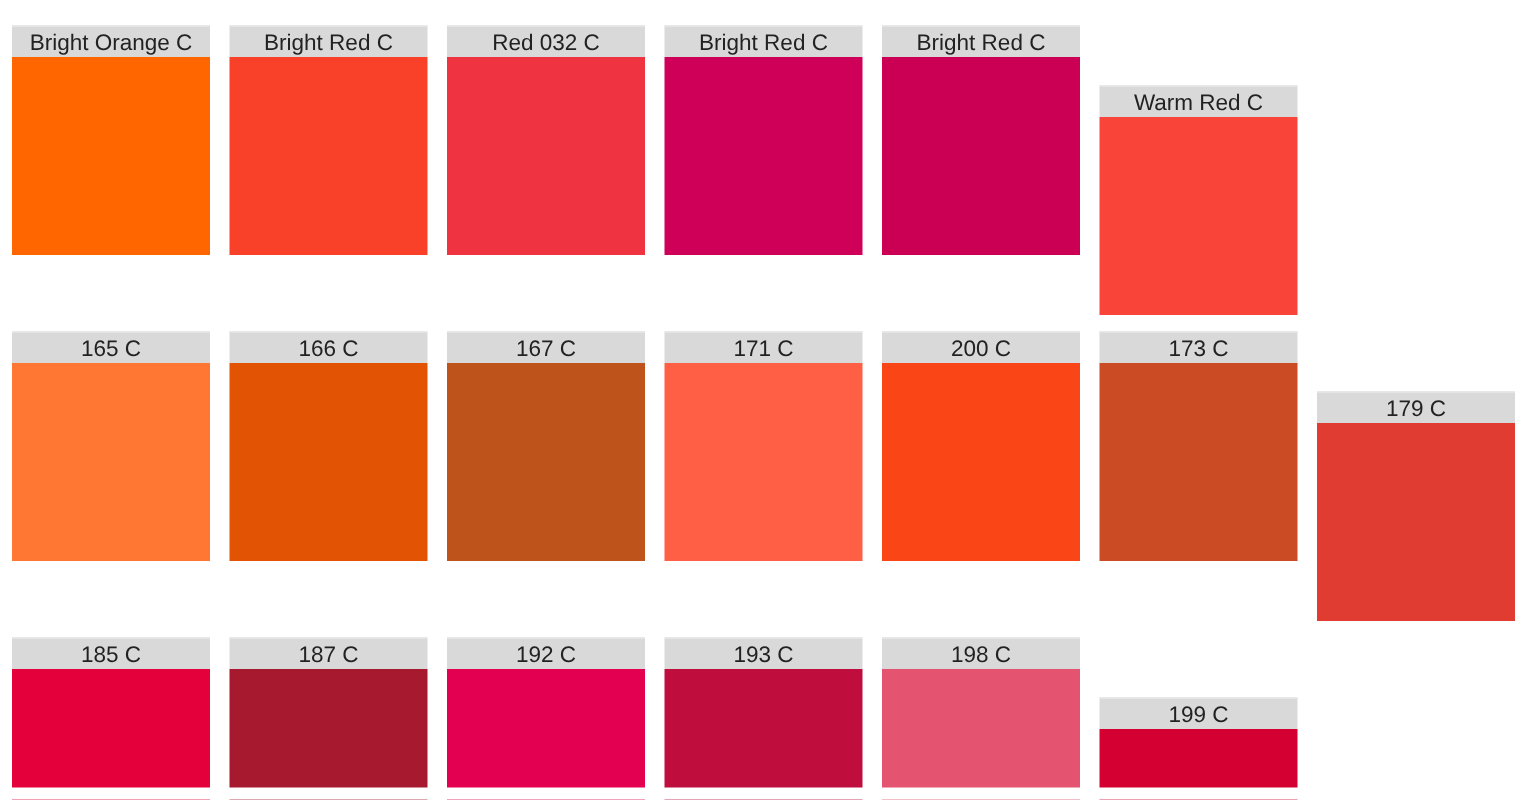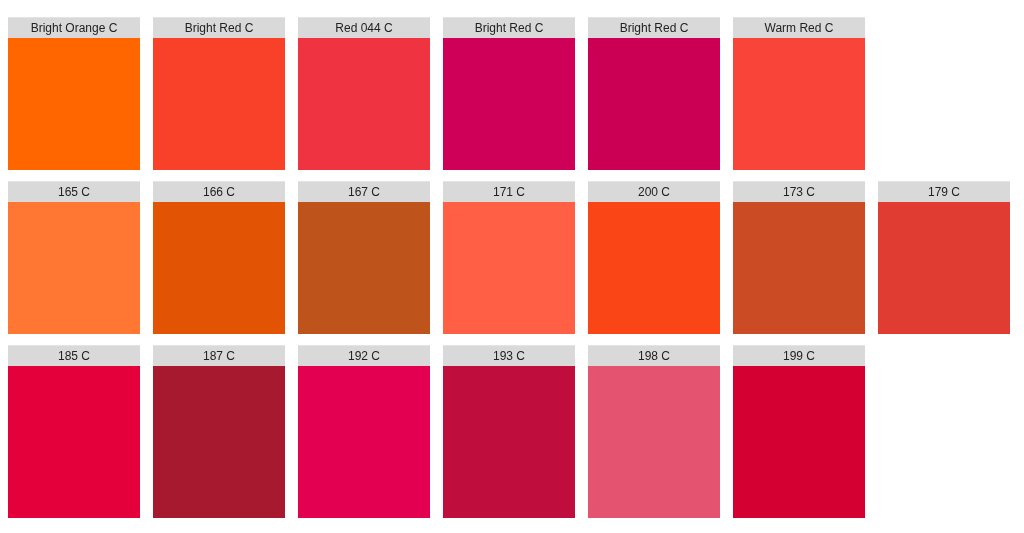--- a/index.html
+++ b/index.html
@@ -39,28 +39,29 @@
     background: #ffffff;
     box-sizing: border-box;
     display: flex;
     flex-direction: column;
   }
   .swatch-cell:first-child {
     margin-left: 8px;
   }
   .swatch-cell:last-child {
     margin-right: 8px;
+    margin-top: 40px;
   }
 
   .swatch-label {
     height: 21px;
     line-height: 21px;
     background: #d9d9d9;
     color: #222222;
-    font-size: 12px;
+    font-size: 15px;
     text-align: center;
     white-space: nowrap;
     overflow: hidden;
     text-overflow: ellipsis;
     border-top: 1px solid #e4e4e4;
     box-sizing: border-box;
     letter-spacing: 0px;
   }
 
   .swatch-color {
@@ -91,21 +92,21 @@
   <div class="swatch-row row-1">
     <div class="swatch-cell">
       <div class="swatch-label">Bright Orange C</div>
       <div class="swatch-color" style="background-color: rgb(255, 102, 0);"></div>
     </div>
     <div class="swatch-cell">
       <div class="swatch-label">Bright Red C</div>
       <div class="swatch-color" style="background-color: rgb(249, 65, 42);"></div>
     </div>
     <div class="swatch-cell">
-      <div class="swatch-label">Red 044 C</div>
+      <div class="swatch-label">Red 032 C</div>
       <div class="swatch-color" style="background-color: rgb(239, 51, 64);"></div>
     </div>
     <div class="swatch-cell">
       <div class="swatch-label">Bright Red C</div>
       <div class="swatch-color" style="background-color: rgb(206, 0, 88);"></div>
     </div>
     <div class="swatch-cell">
       <div class="swatch-label">Bright Red C</div>
       <div class="swatch-color" style="background-color: rgb(203, 0, 85);"></div>
     </div>

